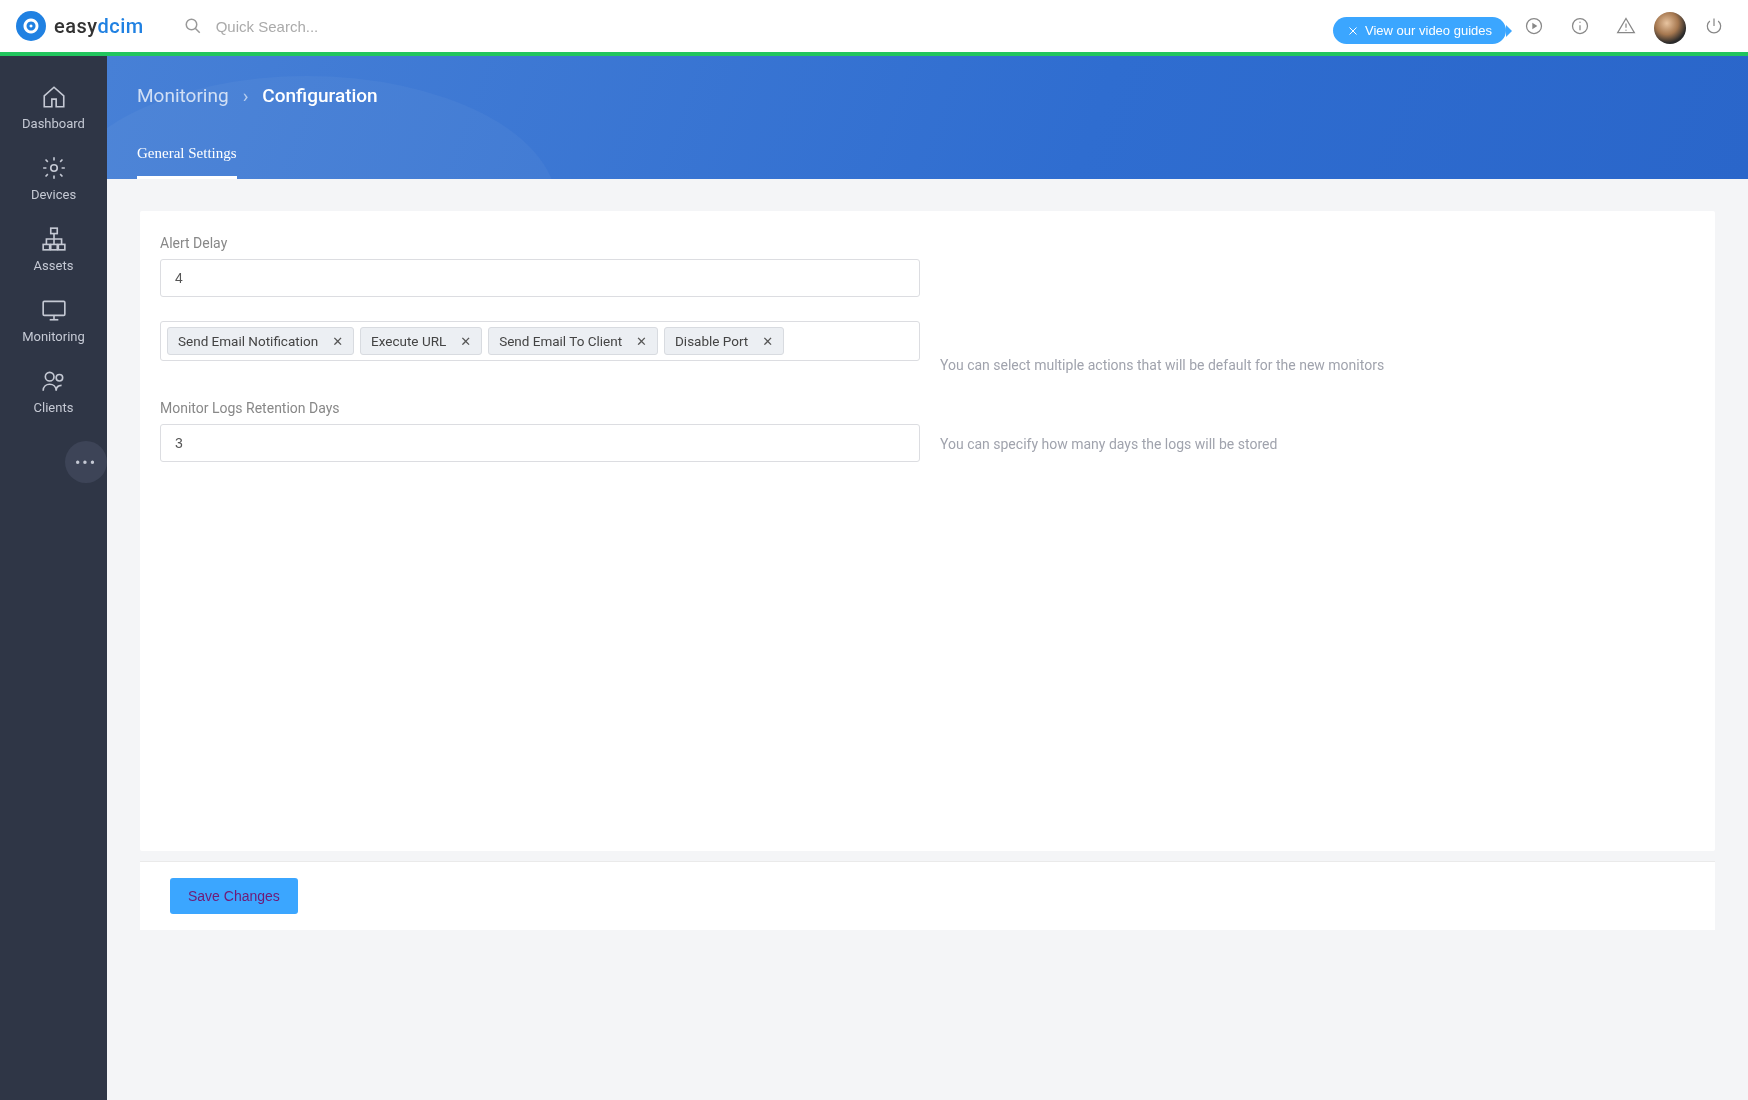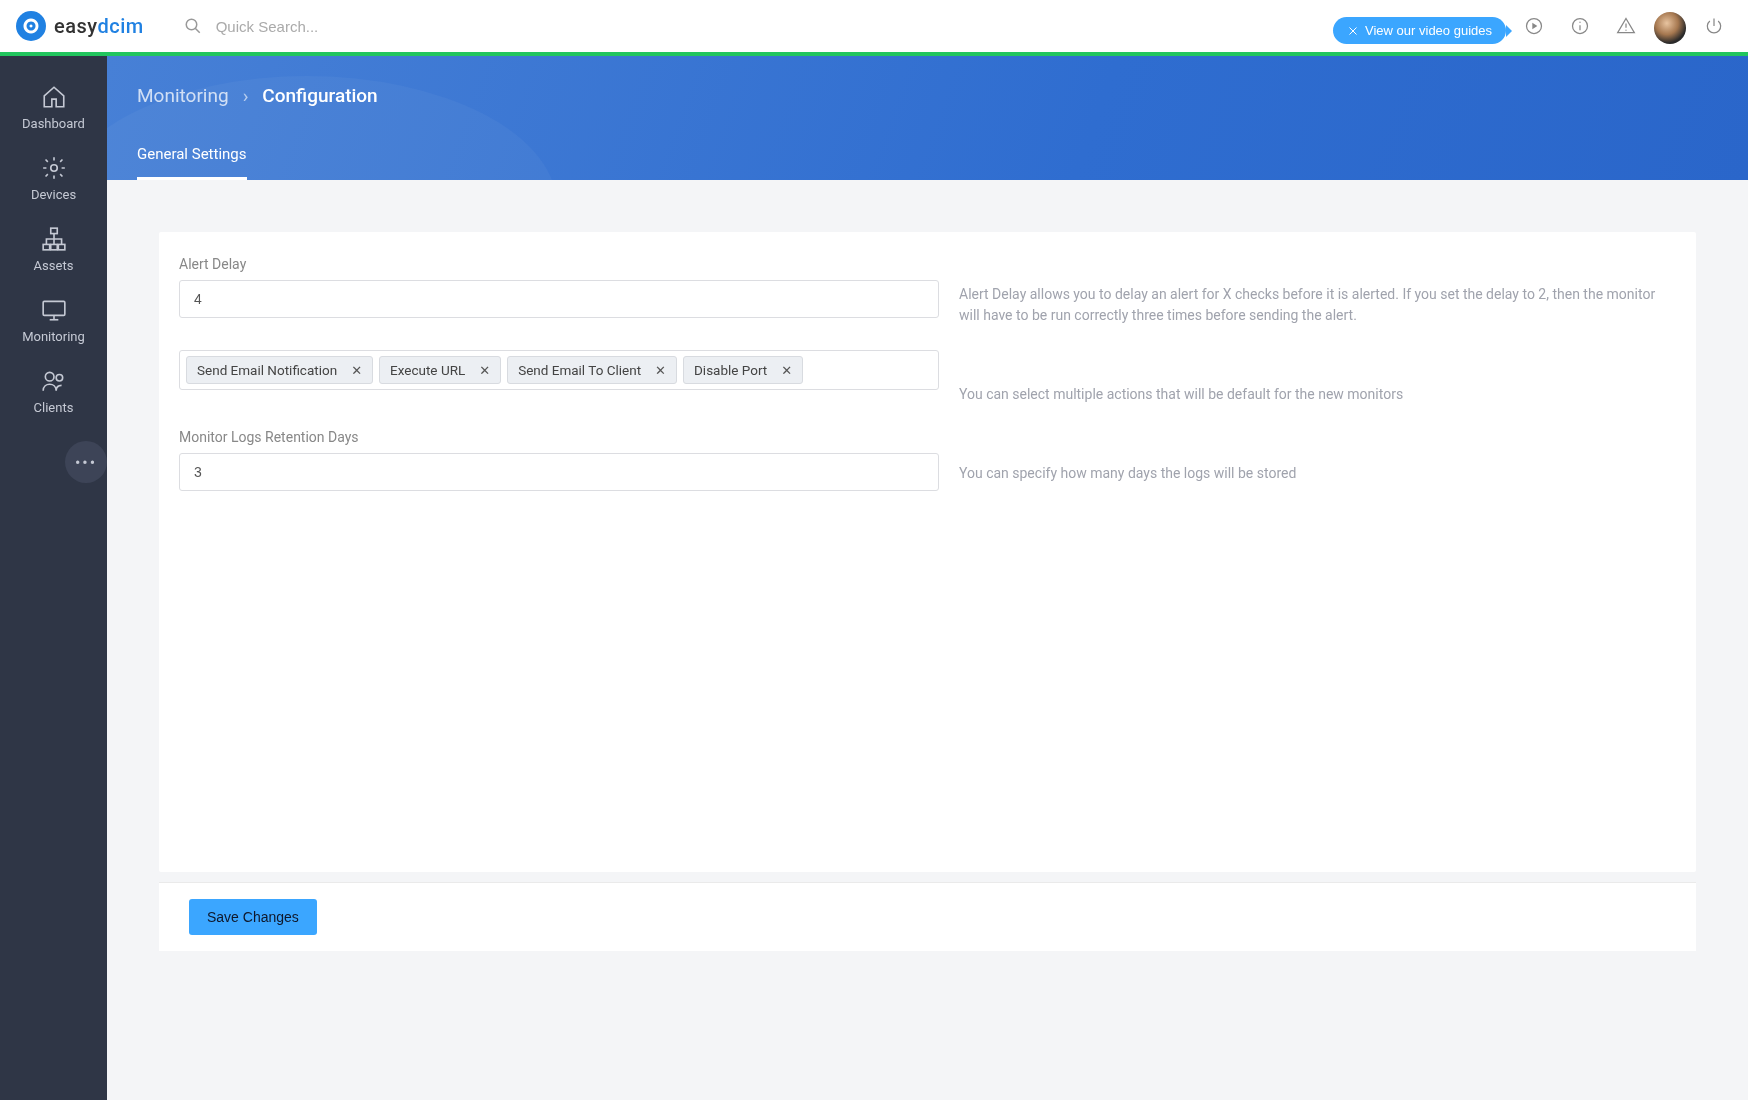--- a/index.html
+++ b/index.html
@@ -39,40 +39,40 @@
 
 .main { flex: 1; display: flex; flex-direction: column; overflow: hidden; }
 
 
 .blue-header { background: linear-gradient(110deg, #4780d6 0%, #2f6dd0 60%, #2a66ca 100%); color: #fff; position: relative; overflow: hidden; }
 .blue-header::before { content: ''; position: absolute; left: -50px; top: 20px; width: 500px; height: 260px; border-radius: 50%; background: rgba(255,255,255,0.04); }
 .breadcrumb { display: flex; align-items: center; padding: 28px 30px 24px; font-size: 19px; position: relative; }
 .breadcrumb-item { color: rgba(255,255,255,0.75); cursor: pointer; }
 .breadcrumb-item.active { color: #fff; font-weight: 500; }
 .breadcrumb-sep { margin: 0 14px; color: rgba(255,255,255,0.6); }
-.blue-tabs { display: flex; padding: 0 30px; position: relative; }
+.blue-tabs { display: flex; padding: 0 30px; position: relative; font-family: Liberation Serif, serif; }
 .blue-tab { padding: 14px 0; margin-right: 32px; font-size: 15px; color: rgba(255,255,255,0.85); cursor: pointer; border-bottom: 3px solid transparent; }
 .blue-tab.active { color: #fff; border-bottom-color: #fff; }
 
 
-.content-area { flex: 1; padding: 32px 52px 0; overflow: auto; margin-top: 20px; }
+.content-area { flex: 1; padding: 32px 33px 0; overflow: auto; }
 .card { background: #fff; border-radius: 2px; padding: 24px 20px; min-height: 640px; }
 .form-row { display: flex; align-items: flex-start; margin-bottom: 24px; }
 .form-left { width: 760px; }
 .form-label { font-size: 14px; color: #888; margin-bottom: 8px; display: block; }
 .text-input { width: 100%; border: 1px solid #dcdde1; border-radius: 3px; padding: 10px 14px; font-size: 14px; color: #555; outline: none; }
 .tags-input { width: 100%; border: 1px solid #dcdde1; border-radius: 3px; padding: 5px 6px; display: flex; flex-wrap: wrap; gap: 6px; min-height: 40px; align-items: center; }
 .tag { background: #eceff3; border: 1px solid #d8dbe0; border-radius: 3px; padding: 5px 10px; font-size: 13.5px; color: #444; display: flex; align-items: center; cursor: default; }
 .tag-remove { margin-left: 14px; cursor: pointer; color: #555; font-size: 13px; display: flex; align-items: center; }
 .form-help { flex: 1; padding-left: 20px; font-size: 14px; color: #a0a3ad; line-height: 1.5; padding-top: 28px; }
 .form-help.single-line { padding-top: 34px; }
 
 
 .page-footer { background: #fff; padding: 16px 30px; border-top: 1px solid #eaeaea; margin-top: 10px; }
-.save-btn { background: #3ba6ff; color: #0f172a; border: none; border-radius: 3px; padding: 10px 18px; font-size: 14px; cursor: pointer; }
+.save-btn { background: #3ba6ff; color: #701a75; border: none; border-radius: 3px; padding: 10px 18px; font-size: 14px; cursor: pointer; }
 
 </style>
 </head>
 <body>
 
 <div class="app">
 
   <div class="top-header">
     <div class="logo">
       <span class="logo-icon">
@@ -191,21 +191,20 @@
       </div>
 
       <div class="content-area">
         <div class="card">
 
           <div class="form-row">
             <div class="form-left">
               <label class="form-label">Alert Delay</label>
               <input class="text-input" value="4" style="">
             </div>
-            <div class="form-help">Alert Delay allows you to delay an alert for X checks before it is alerted. If you set the delay to 2, then the monitor will have to be run correctly three times before sending the alert.</div>
           </div>
 
           <div class="form-row">
             <div class="form-left">
               <div class="tags-input">
                 <span class="tag">
                   <span>Send Email Notification</span>
                   <span class="tag-remove">✕</span>
                 </span>
                 <span class="tag">

